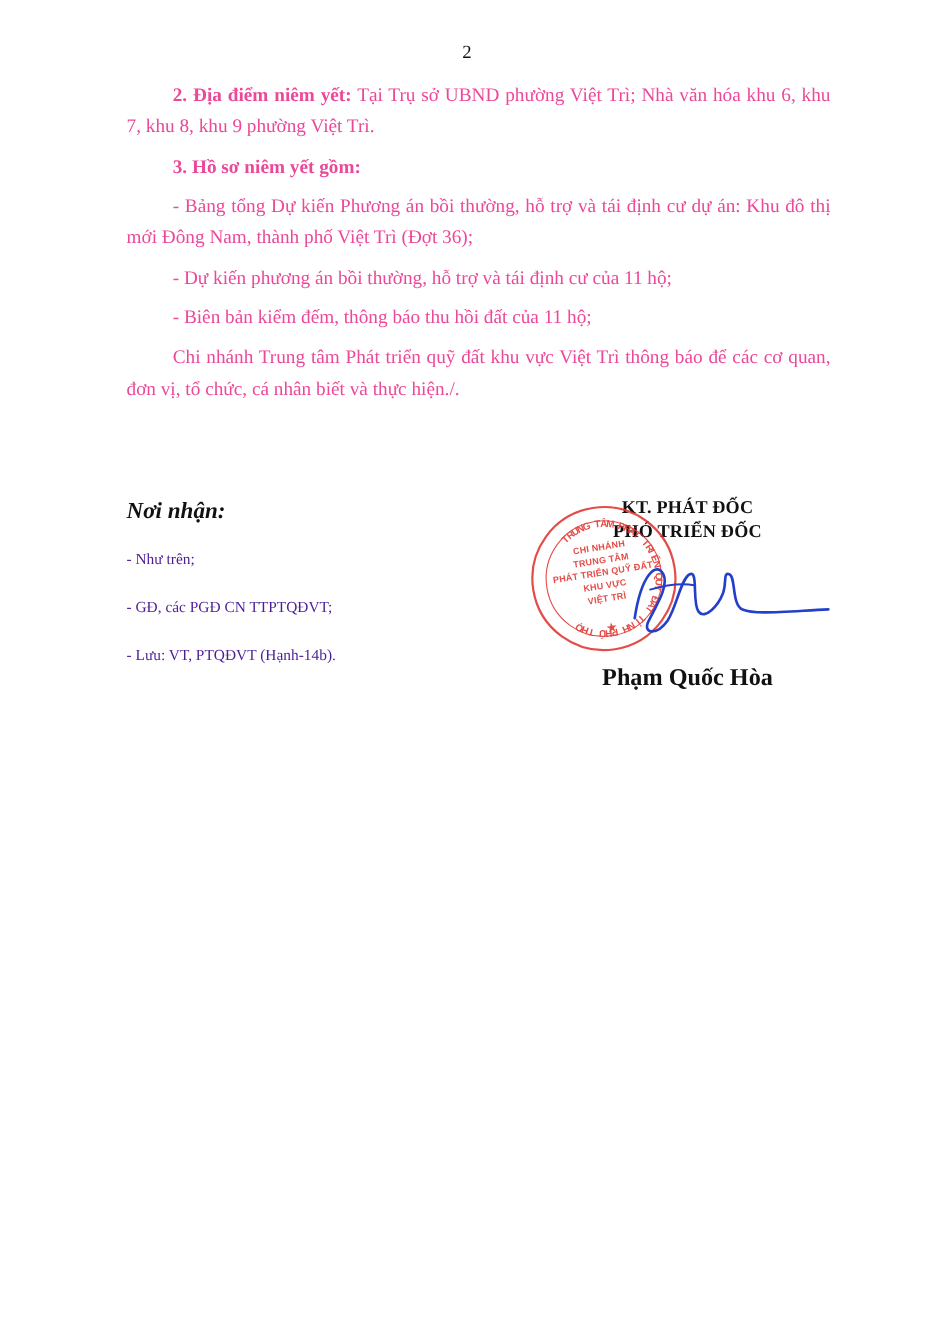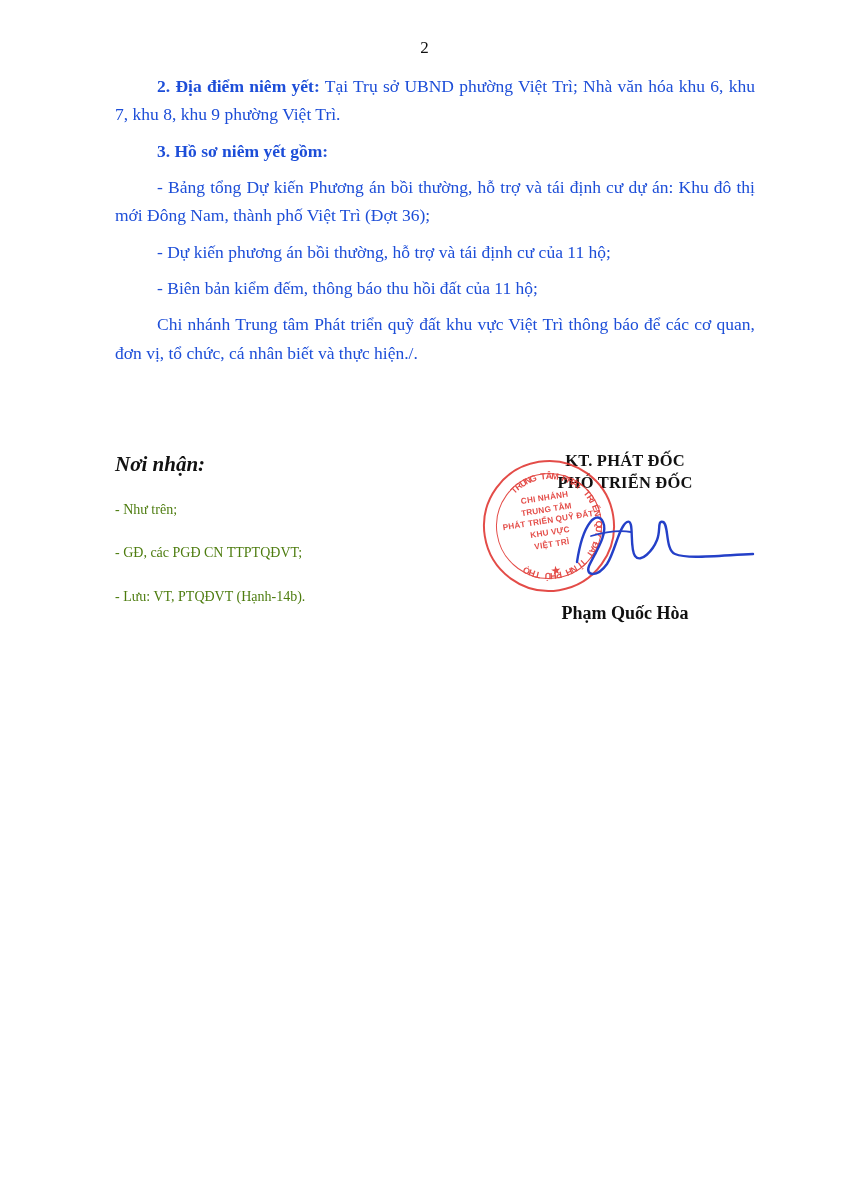--- a/index.html
+++ b/index.html
@@ -31,21 +31,21 @@
     top: 72px;
     left: 115px;
     width: 640px;
   }
   p.para {
     margin: 0 0 8px 0;
     font-size: 17.5px;
     line-height: 1.62;
     text-align: justify;
     text-indent: 42px;
-    color: #1d4ed8;
+    color: #ec4899;
   }
   p.para.dash {
     text-indent: 42px;
   }
   .bold {
     font-weight: bold;
   }
   
   .footer-wrap {
     position: absolute;
@@ -67,41 +67,41 @@
     margin: 0 0 2px 0;
   }
   .recipients ul {
     list-style: none;
     margin: 0;
     padding: 0;
   }
   .recipients li {
     font-size: 14px;
     line-height: 1.52;
-    color: #4d7c0f;
+    color: #4c1d95;
     margin-top: 22px;
   }
   .signature {
     position: absolute;
     top: -2px;
     left: 380px;
     width: 260px;
     text-align: center;
   }
   .signature .line1,
   .signature .line2 {
     font-weight: bold;
     font-size: 16.5px;
     letter-spacing: 0.2px;
     line-height: 1.35;
   }
   .signature .name {
     margin-top: 108px;
     font-weight: bold;
-    font-size: 18px;
+    font-size: 22px;
   }
   
   .seal {
     position: absolute;
     top: 8px;
     left: 368px;
     width: 128px;
     height: 128px;
     border-radius: 50%;
     border: 2.5px solid #e0342f;

